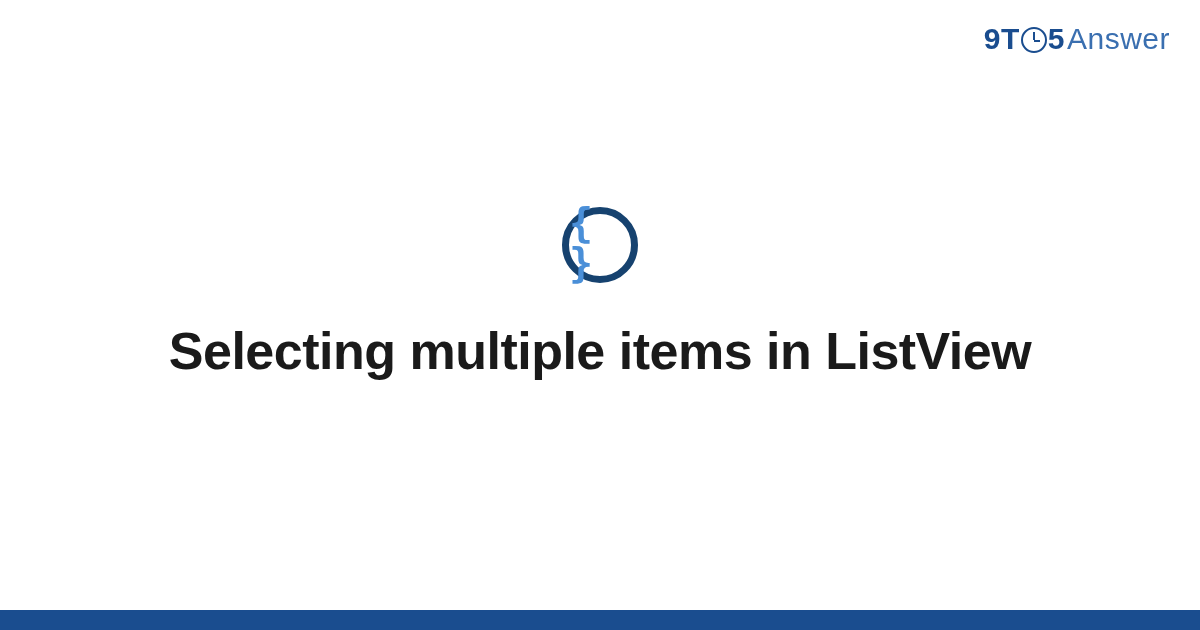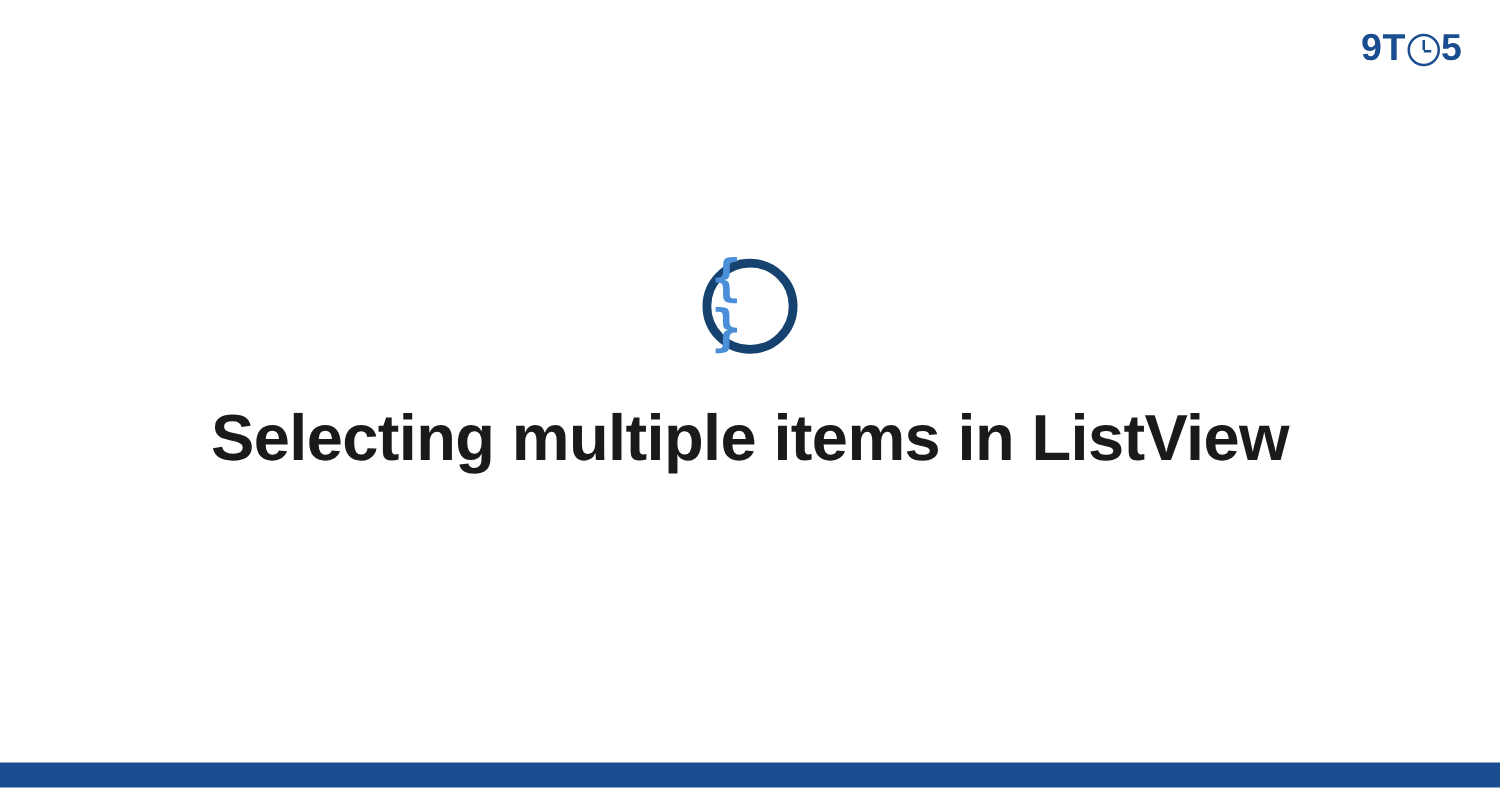--- a/index.html
+++ b/index.html
@@ -122,20 +122,21 @@
     }
   </style>
 </head>
 <body>
 
 <div class="logo">
   <span class="nine">9</span>
   <span class="t">T</span>
   <span class="clock"></span>
   <span class="five">5</span>
+  <span class="answer">Answer</span>
 </div>
 
 <div class="content">
   <div class="icon-circle">
     <span class="braces">{ }</span>
   </div>
   <h1 class="title">Selecting multiple items in ListView</h1>
 </div>
 
 <div class="footer-bar"></div>

